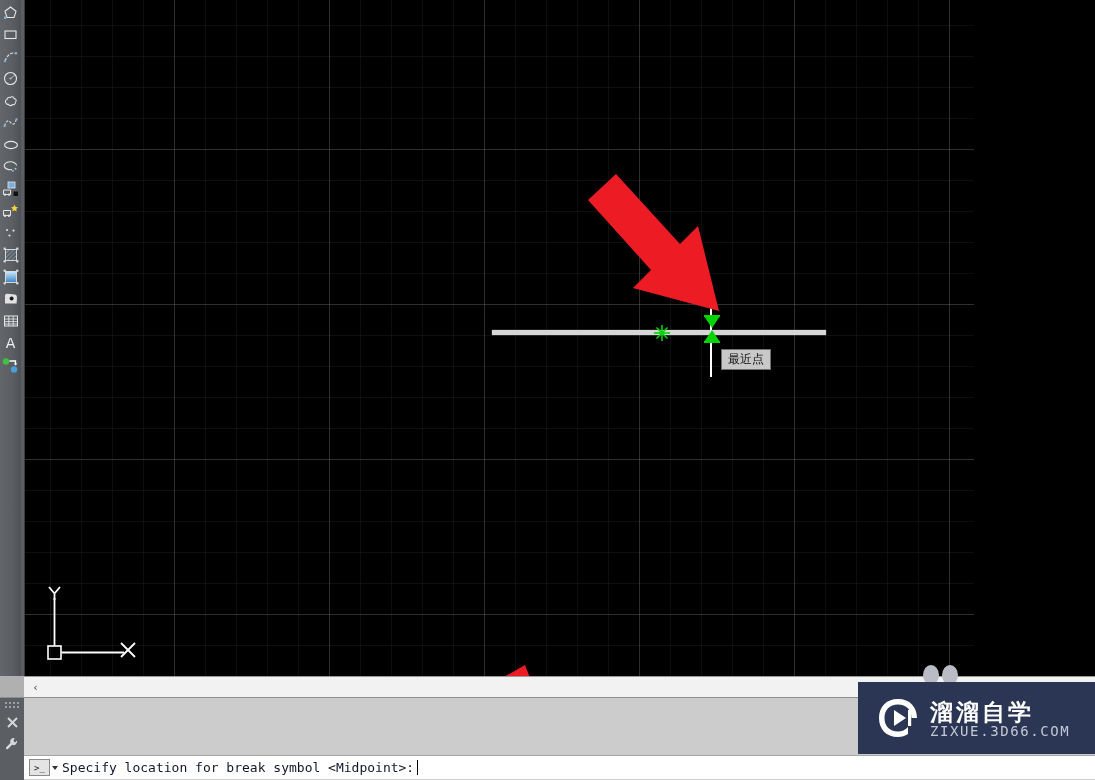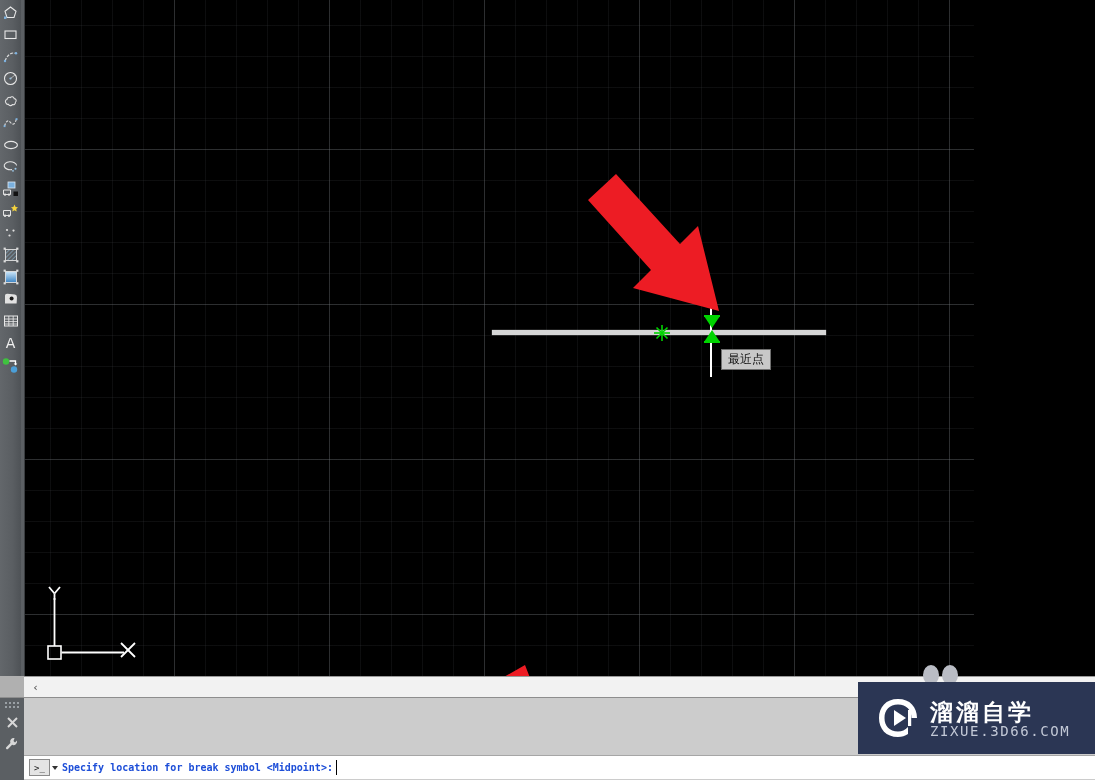--- a/index.html
+++ b/index.html
@@ -249,26 +249,25 @@
   }
   #cmd-prompt-caret {
     flex: 0 0 auto;
     width: 0; height: 0;
     border-left: 3.5px solid transparent;
     border-right: 3.5px solid transparent;
     border-top: 4px solid #333;
     margin-right: 4px;
   }
   #cmd-input-text {
-    color: #1d4ed8;
+    color: #0f172a;
     font-family: "DejaVu Sans Mono", monospace;
-    font-size: 10px;
+    font-size: 13px;
     line-height: 16px;
     white-space: pre;
-    font-weight: bold;
   }
   #cmd-caret {
     display: inline-block;
     width: 1px;
     height: 15px;
     background: #000;
     margin-left: 3px;
     vertical-align: -3px;
   }
 </style>

